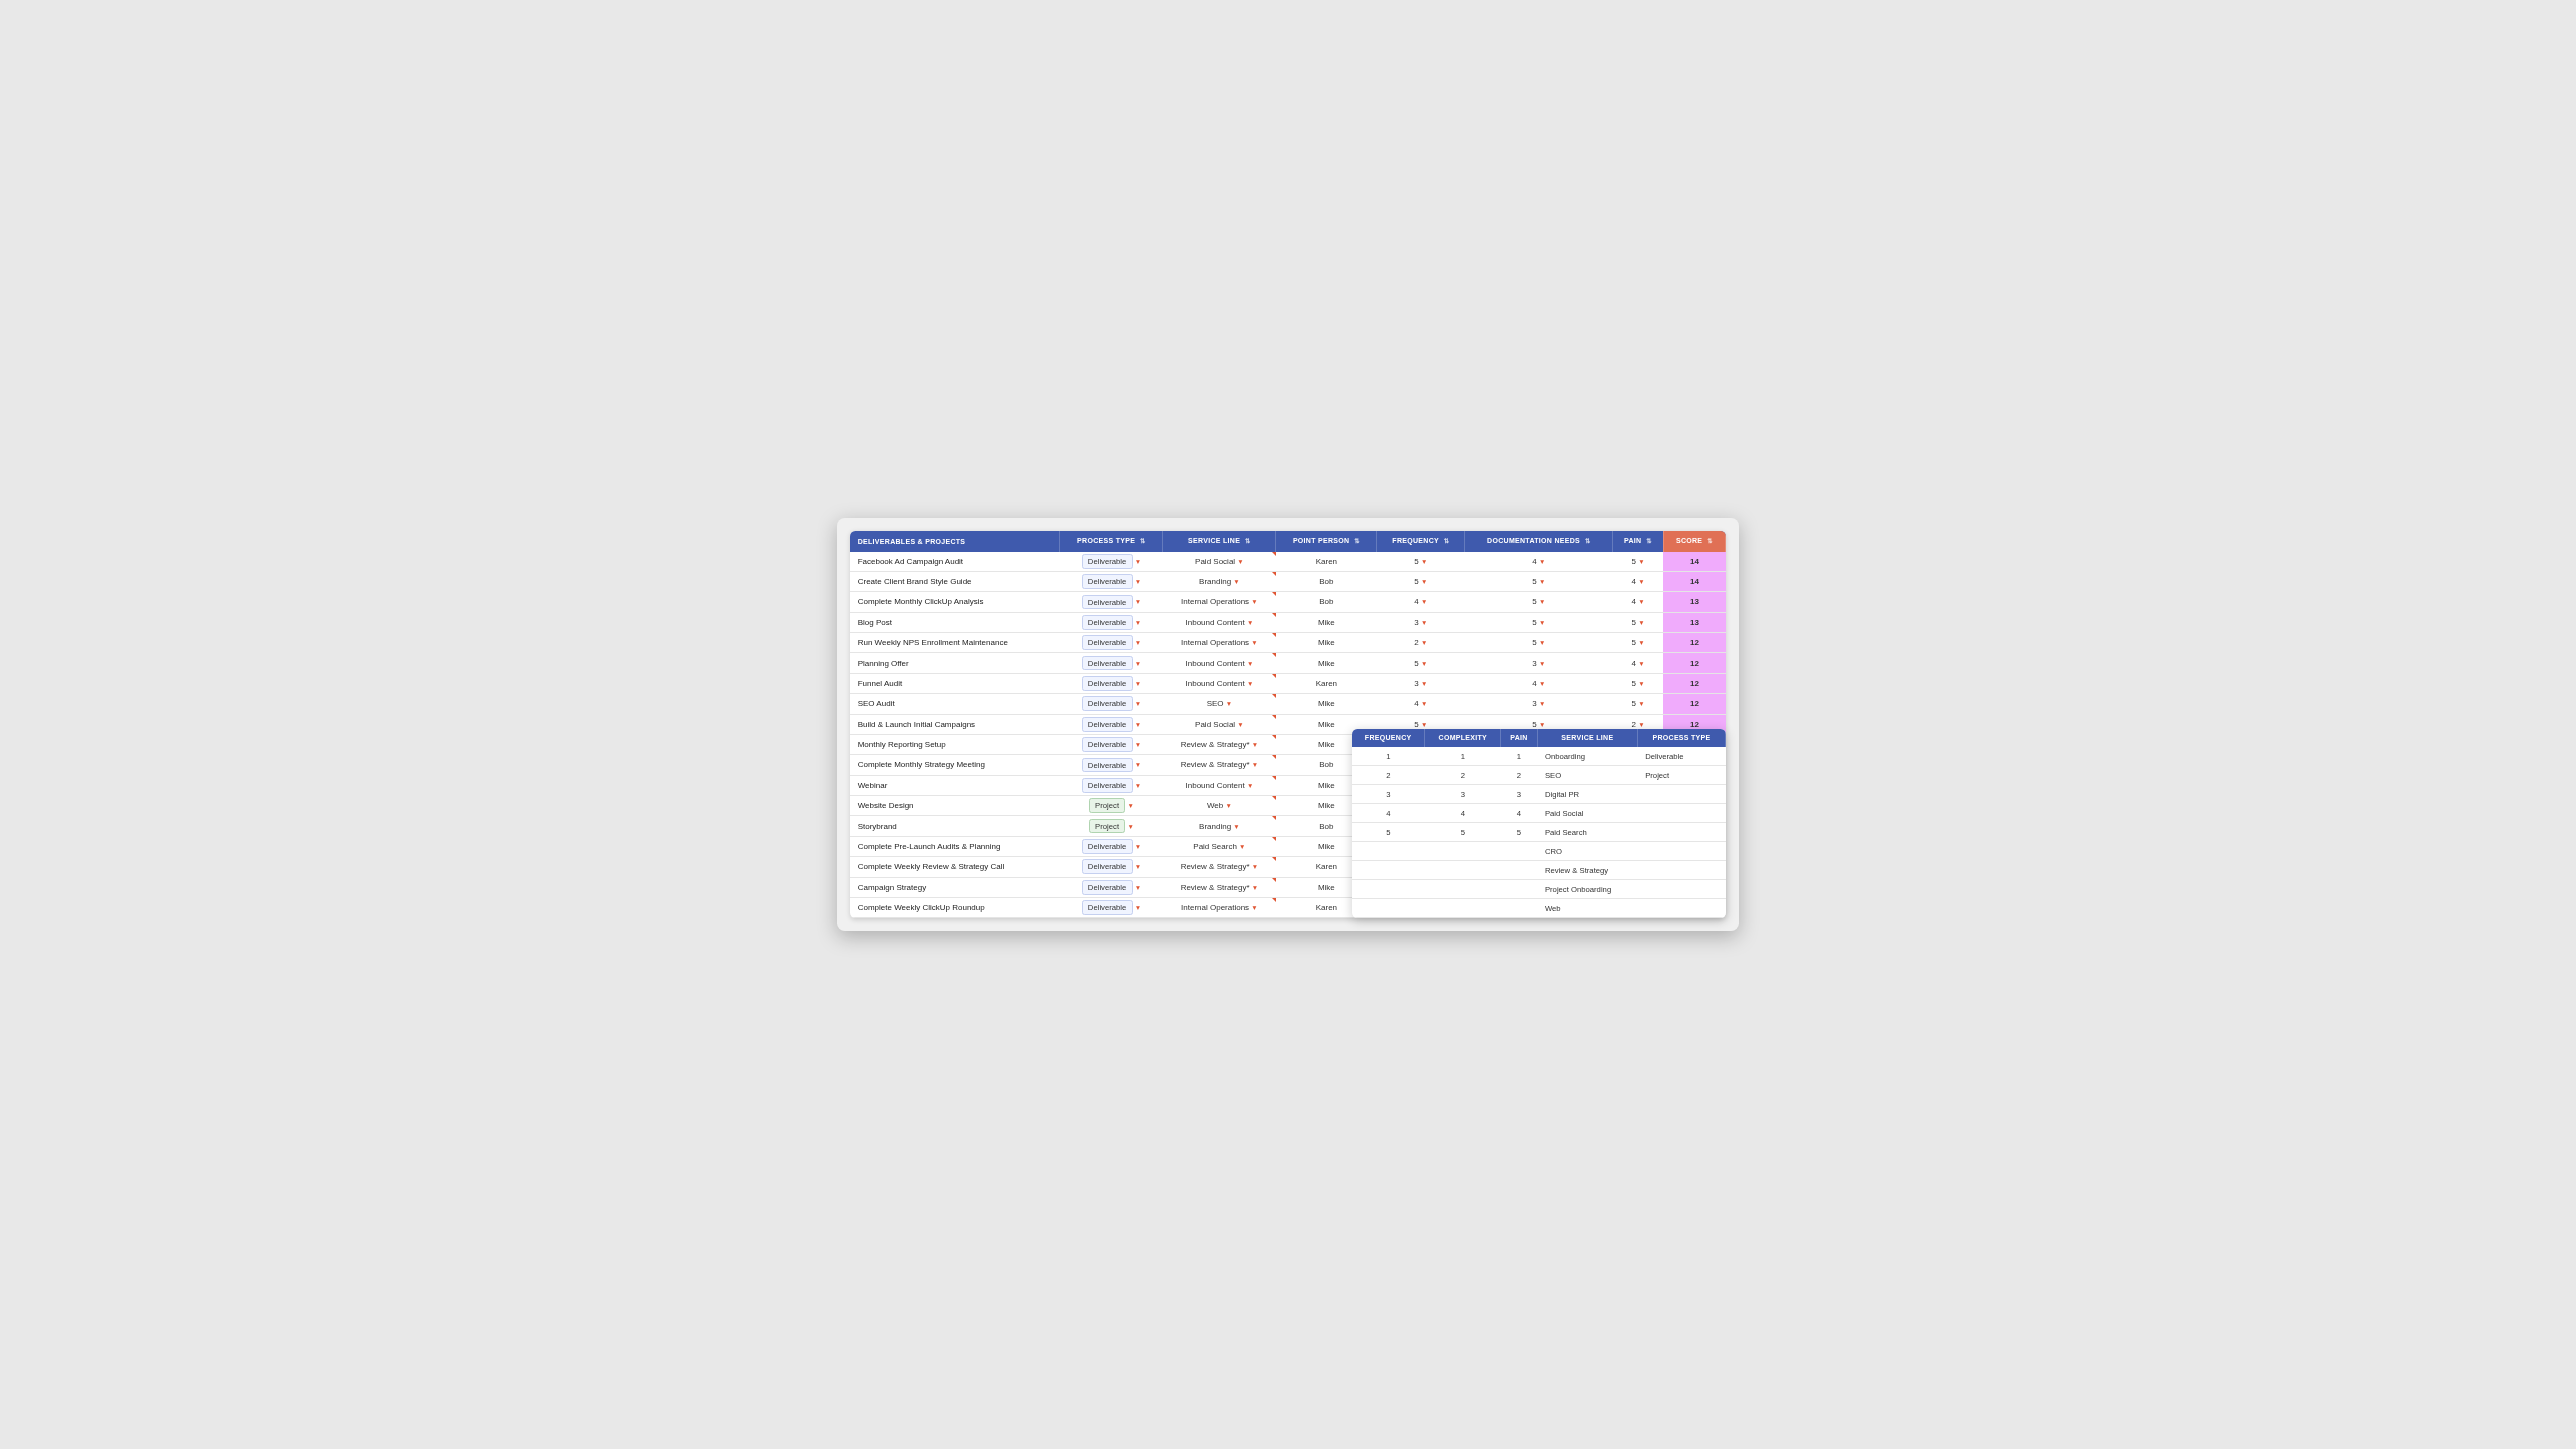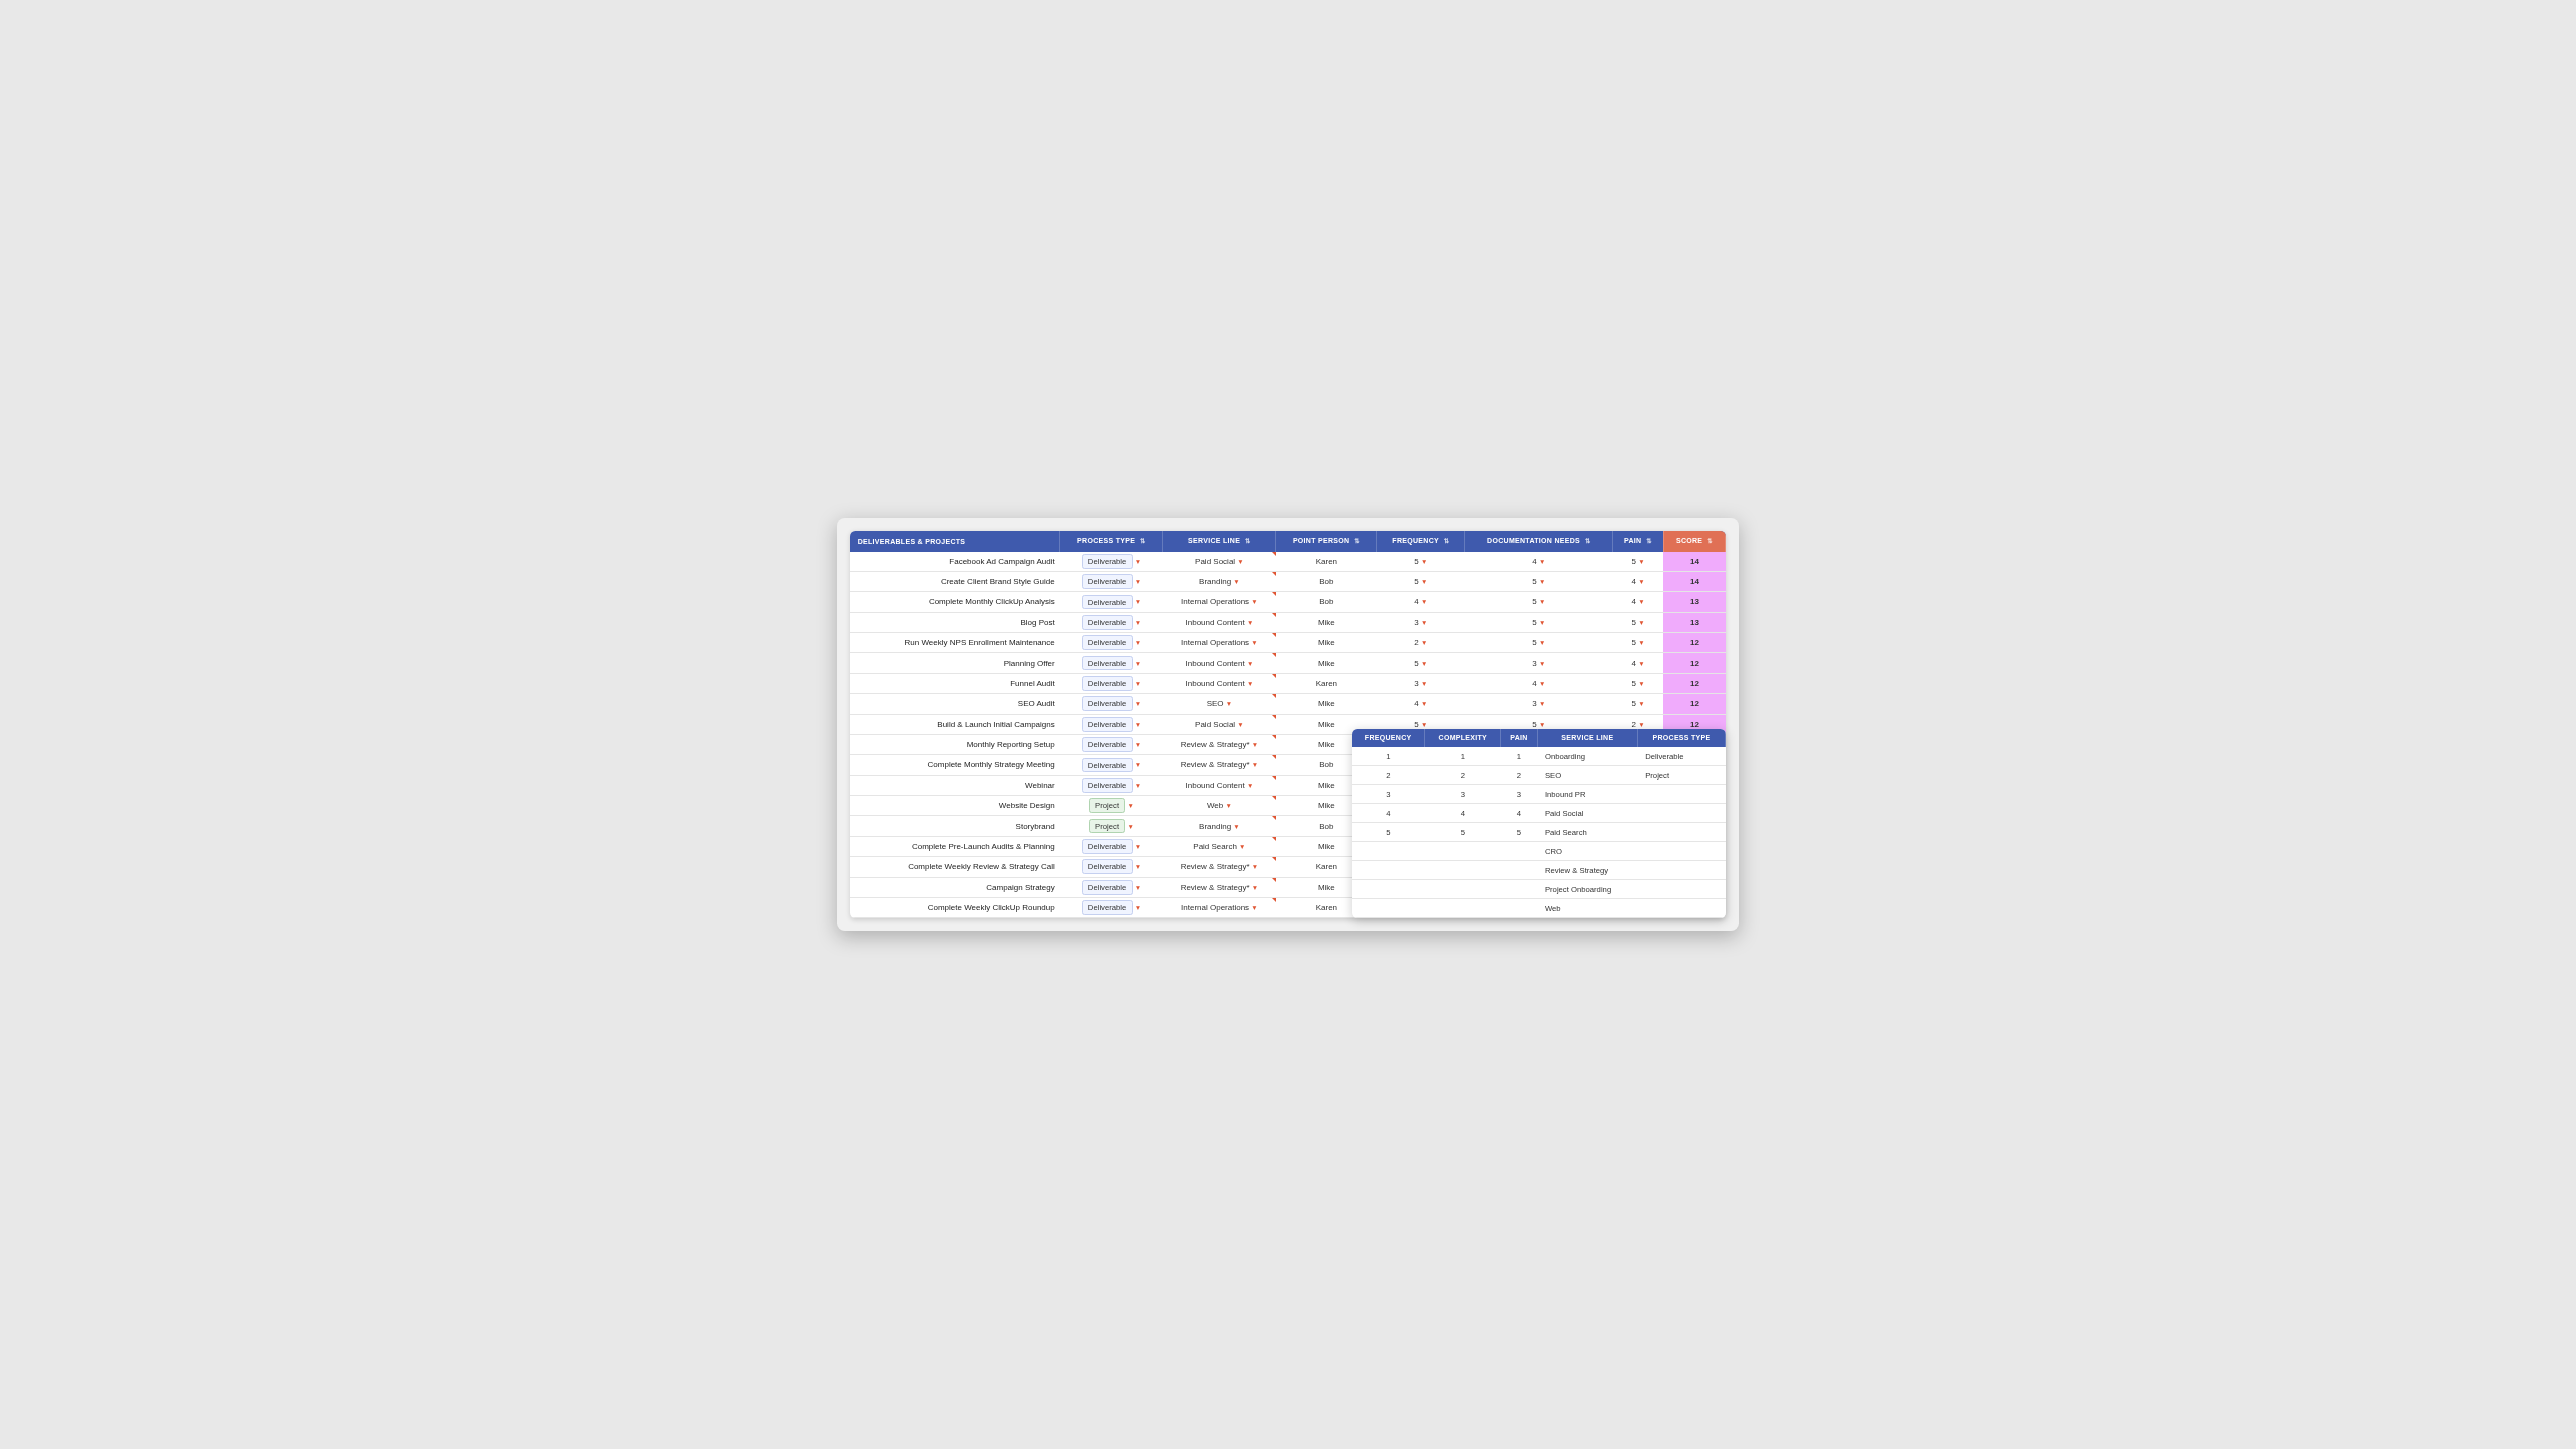--- a/index.html
+++ b/index.html
@@ -61,21 +61,21 @@
       border-bottom: 0.6px solid #e5e5e5;
     }
     table.main-table tbody td {
       padding: 5.2px 5.2px;
       text-align: center;
       color: #333;
       font-size: 8px;
       vertical-align: middle;
     }
     table.main-table tbody td:first-child {
-      text-align: right;
+      text-align: left;
       padding-left: 7.7px;
       color: #222;
     }
     .tag {
       background: #f0f4ff;
       border: 0.6px solid #c5d0f0;
       border-radius: 2.6px;
       padding: 1.9px 5.2px;
       font-size: 7.7px;
       color: #333;
@@ -680,21 +680,21 @@
     <td>2</td>
     <td>2</td>
     <td>2</td>
     <td>SEO</td>
     <td>Project</td>
   </tr>
           <tr>
     <td>3</td>
     <td>3</td>
     <td>3</td>
-    <td>Inbound PR</td>
+    <td>Digital PR</td>
     <td></td>
   </tr>
           <tr>
     <td>4</td>
     <td>4</td>
     <td>4</td>
     <td>Paid Social</td>
     <td></td>
   </tr>
           <tr>

